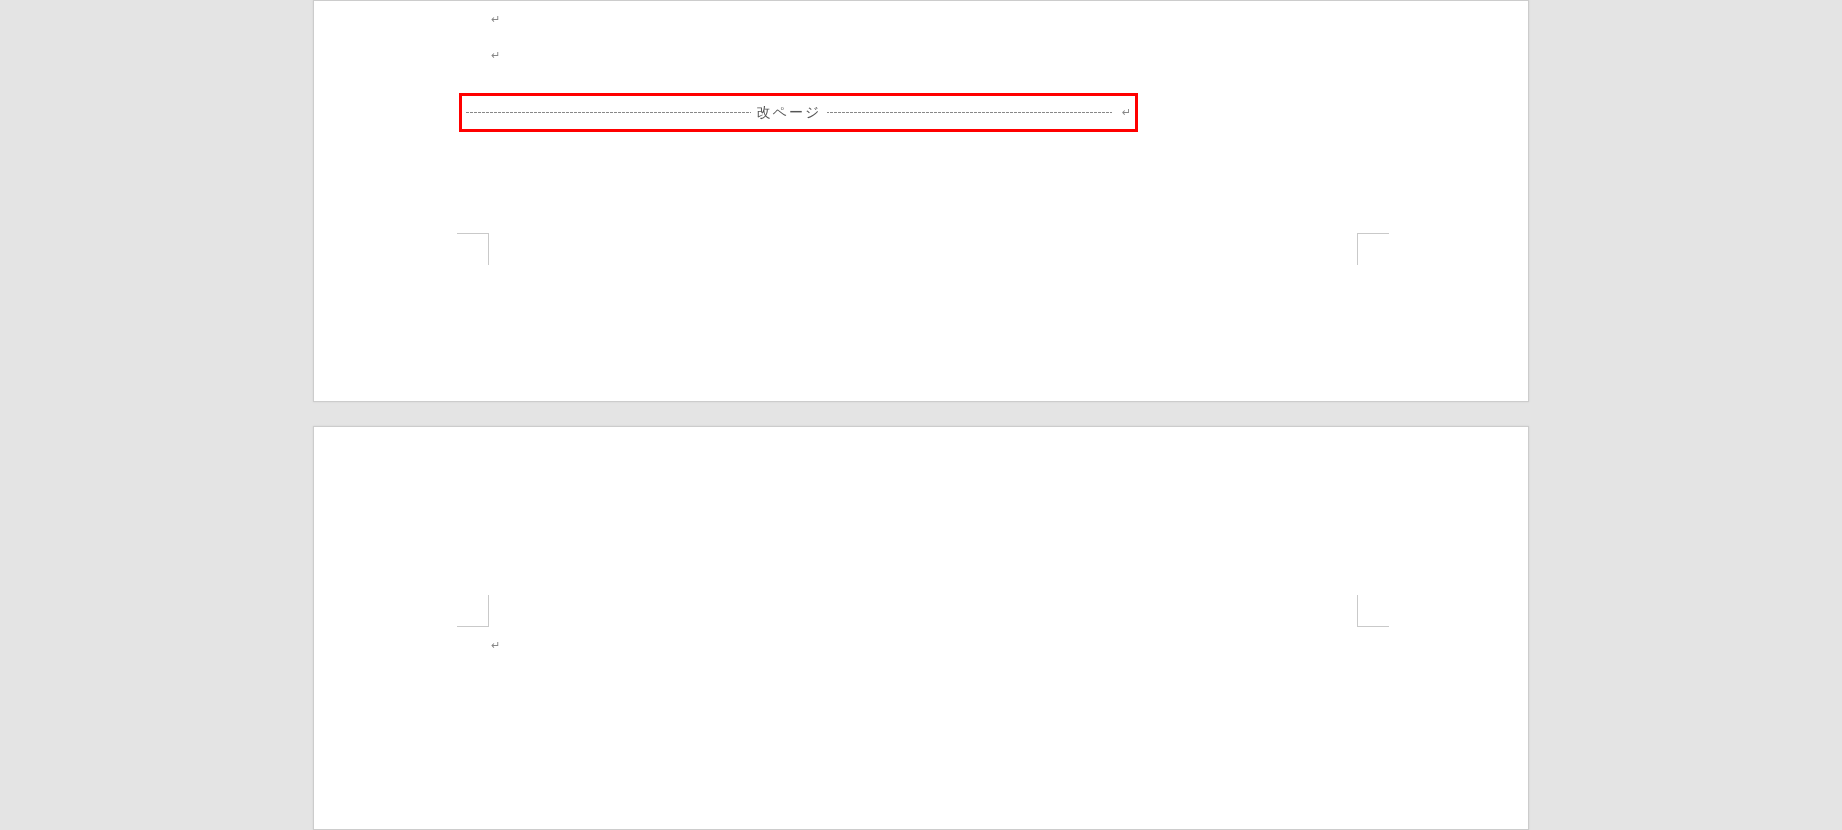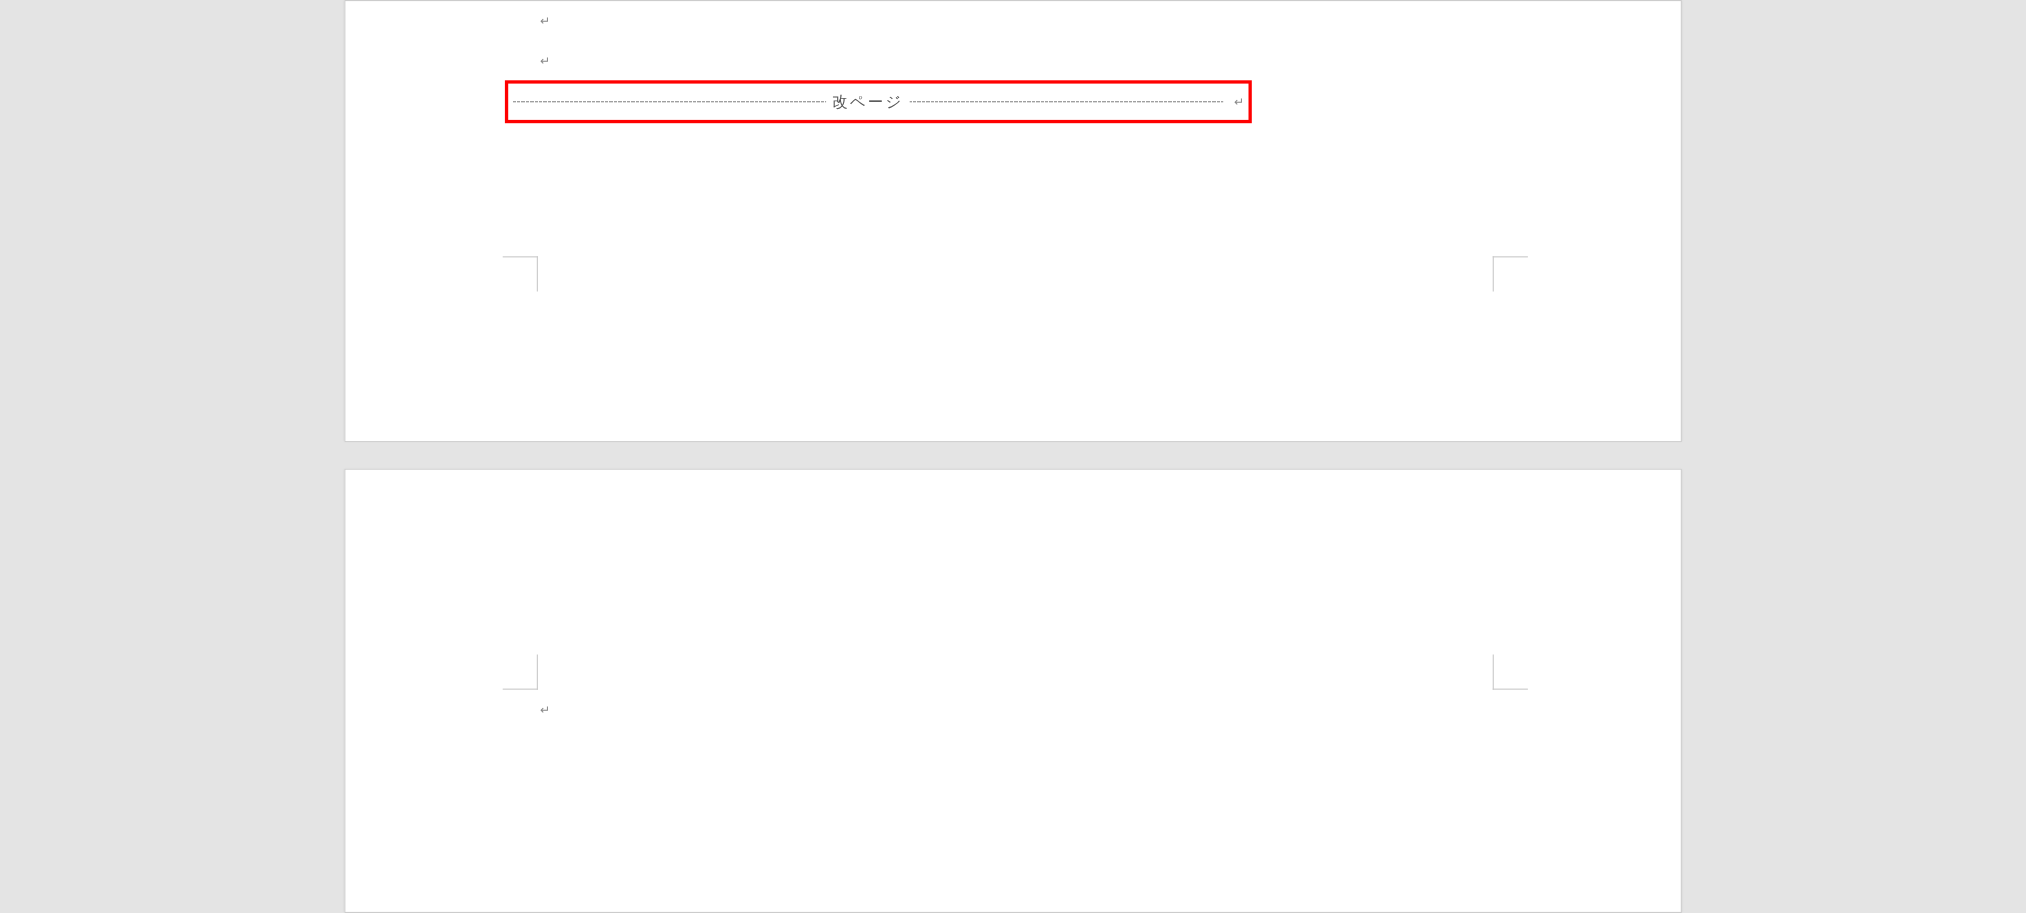--- a/index.html
+++ b/index.html
@@ -45,20 +45,21 @@
       margin-left: 2px;
     }
     .page-break-container {
       border: 3px solid #ff0000;
       margin-left: -30px;
       margin-right: 250px;
       padding: 10px 4px;
       display: flex;
       align-items: center;
       position: relative;
+      margin-top: 20px;
     }
     .page-break-line {
       flex: 1;
       height: 1px;
       background: repeating-linear-gradient(to right, #888 0 3px, transparent 3px 4px);
       position: relative;
       display: flex;
       align-items: center;
       justify-content: center;
     }

